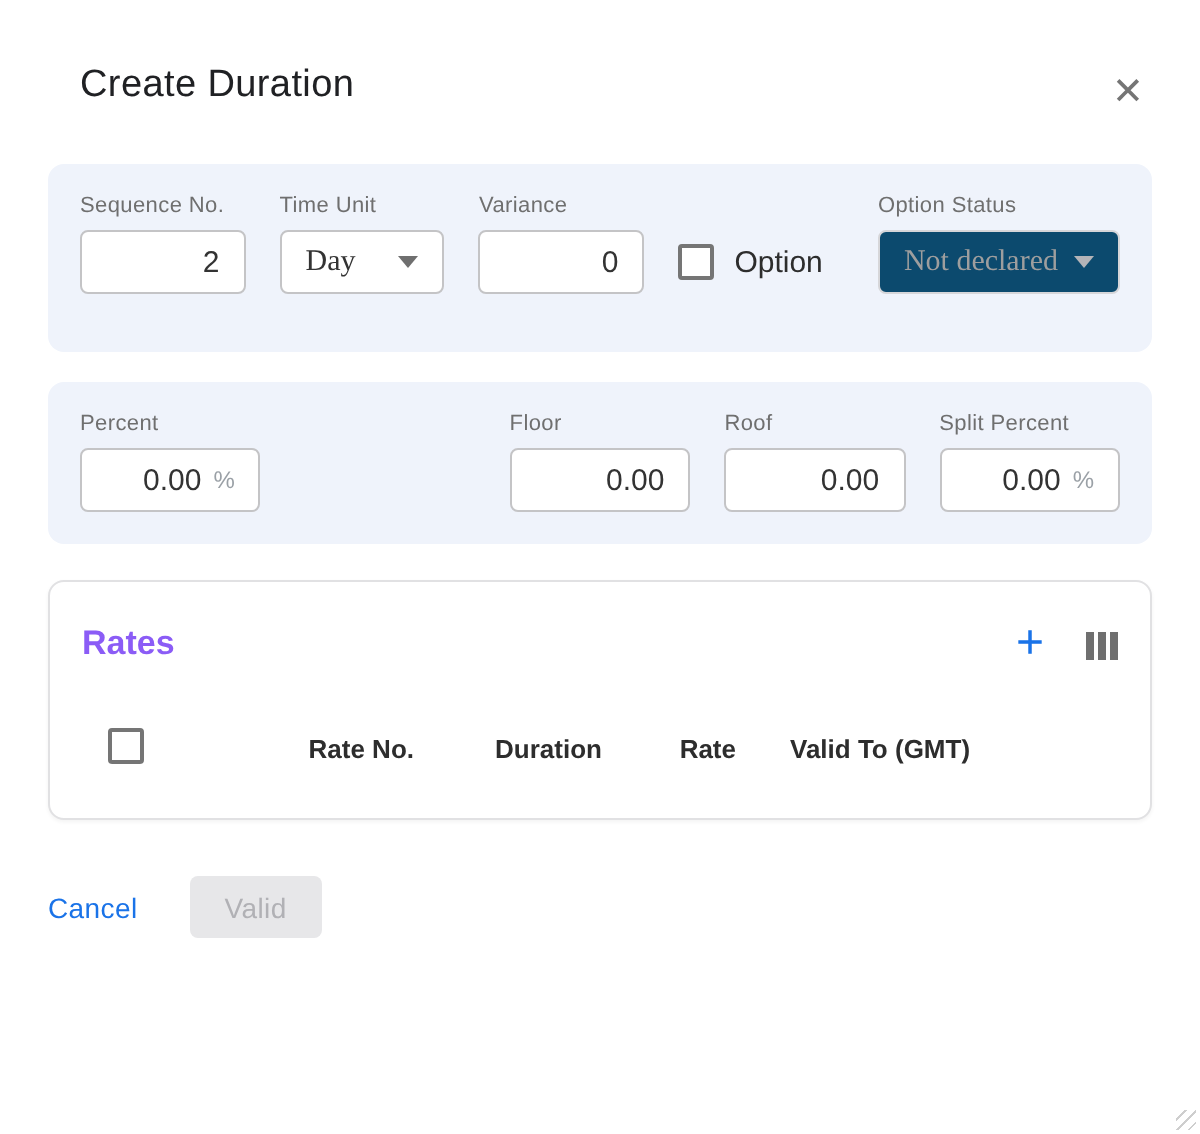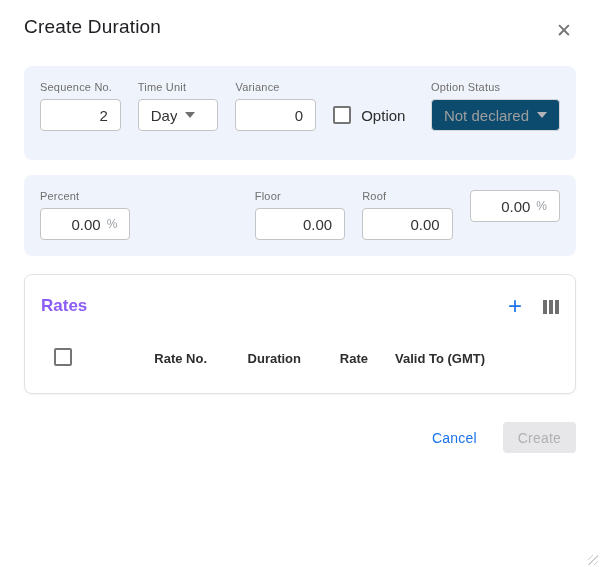--- a/index.html
+++ b/index.html
@@ -8,21 +8,22 @@
     font-family: "Liberation Sans", sans-serif;
     background: #ffffff;
     position: relative;
     overflow: hidden;
     color: #202124;
   }
 
   
   .dialog-header {
     display: flex; justify-content: space-between; align-items: flex-start;
-    padding: 16px 24px 0 24px;
+    padding: 16px 24px 0 40px;
+    margin-top: 16px;
   }
   .dialog-title { font-size: 19px; font-weight: 400; color: #202124; letter-spacing: .2px; }
   .close-btn {
     width: 24px; height: 24px; display: flex; align-items: center; justify-content: center;
     color: #757575; font-size: 19px; line-height: 1; cursor: pointer; margin-top: 2px;
   }
 
   
   .panel {
     margin: 0 24px; background: #eff3fb; border-radius: 8px; padding: 15px 16px 16px 16px;
@@ -39,21 +40,21 @@
     display: flex; align-items: center; padding: 0 12px; width: 100%;
   }
   .box input {
     border: none; outline: none; background: transparent; width: 100%;
     font-family: inherit; font-size: 15px; color: #333333; padding: 0;
   }
   .box input.num { text-align: right; }
   .box input::placeholder { color: #9aa0a6; }
   .suffix { color: #9aa0a6; font-size: 12px; margin-left: 6px; flex: none; }
 
-  .select-box { justify-content: flex-start; cursor: pointer; }
+  .select-box { justify-content: space-between; cursor: pointer; font-family: Liberation Serif, serif; }
   .select-value { font-size: 15px; color: #333333; white-space: nowrap; overflow: hidden; }
   .caret {
     width: 0; height: 0; flex: none; margin-left: 8px;
     border-left: 5px solid transparent; border-right: 5px solid transparent;
     border-top: 6px solid #6f6f6f;
   }
   .select-box.disabled { background: #0c4a6e; border-color: #d6d6d9; cursor: default; }
   .select-box.disabled .select-value { color: #9e9e9e; }
   .select-box.disabled .caret { border-top-color: #b4b4b8; }
 
@@ -82,21 +83,21 @@
     font-weight: 700; color: #2d2d2d;
   }
   .cell-check { width: 48px; flex: none; padding-left: 13px; }
   .cell-rate-no { width: 118px; flex: none; text-align: right; }
   .cell-duration { width: 94px; flex: none; text-align: right; }
   .cell-rate { width: 67px; flex: none; text-align: right; }
   .cell-valid-to { margin-left: 27px; text-align: left; }
 
   
   .dialog-footer {
-    display: flex; justify-content: flex-end; align-items: center; gap: 26px;
+    display: flex; align-items: center; gap: 26px;
     margin: 28px 24px 0 24px;
   }
   .cancel-btn {
     background: none; border: none; color: #1a73e8; font-family: inherit;
     font-size: 14px; font-weight: 500; cursor: pointer; letter-spacing: .2px;
   }
   .create-btn {
     background: #e7e7e9; border: none; border-radius: 4px; color: #b1b1b5;
     font-family: inherit; font-size: 14px; font-weight: 500; letter-spacing: .2px;
     padding: 8px 15px; min-width: 66px; height: 31px;
@@ -166,20 +167,21 @@
       <input class="num" value="0.00" style="">
     </div>
   </div>
   <div class="field">
     <span class="field-label">Roof</span>
     <div class="box">
       <input class="num" value="0.00" style="">
     </div>
   </div>
   <div class="field">
+    <span class="field-label">Split Percent</span>
     <div class="box">
       <input class="num" value="0.00" style="">
       <span class="suffix">%</span>
     </div>
   </div>
 </div>
 
 <div class="rates-card">
   <div class="rates-header">
     <div class="rates-title">Rates</div>
@@ -198,16 +200,16 @@
     </span>
     <span class="cell-rate-no">Rate No.</span>
     <span class="cell-duration">Duration</span>
     <span class="cell-rate">Rate</span>
     <span class="cell-valid-to">Valid To (GMT)</span>
   </div>
 </div>
 
 <div class="dialog-footer">
   <button class="cancel-btn">Cancel</button>
-  <button class="create-btn" disabled="">Create</button>
+  <button class="create-btn" disabled="">Valid</button>
 </div>
 
 <div class="resize-handle"></div>
 
 </body></html>

